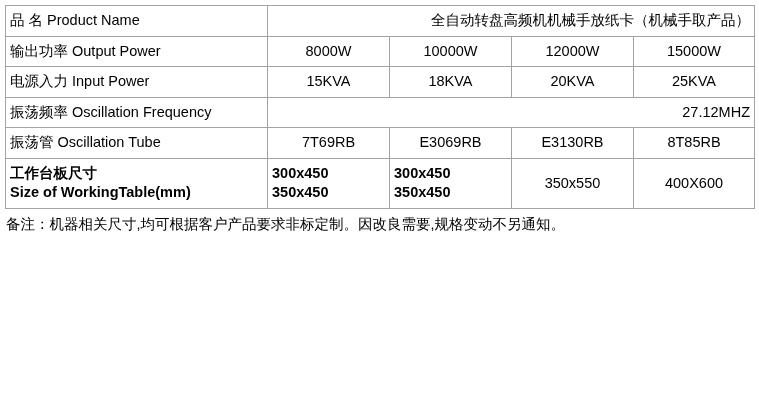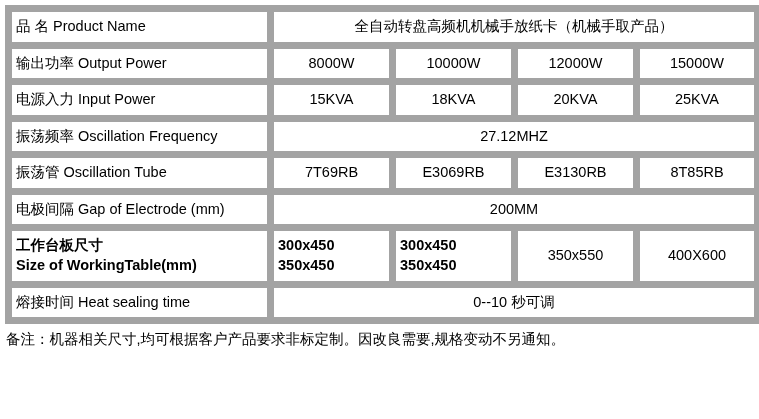--- a/index.html
+++ b/index.html
@@ -15,36 +15,36 @@
     overflow: hidden;
   }
   #spec-table {
     border-collapse: collapse;
     table-layout: fixed;
     width: 749px;
     margin: 5px 0 0 5px;
     border: 1px solid #808080;
   }
   #spec-table td {
-    border: 7px solid #a3a3a3;
+    border: 1px solid #a3a3a3;
     font-size: 14.5px;
     padding: 5px 4px;
     vertical-align: middle;
     line-height: 1.35;
   }
   td.label {
     text-align: left;
     padding-left: 6px;
     white-space: nowrap;
   }
   td.val {
     text-align: center;
   }
   td.span-all {
-    text-align: center;
+    text-align: right;
   }
   .col-label { width: 262px; }
   .col-a { width: 122px; }
   .col-b { width: 122px; }
   .col-c { width: 122px; }
   .col-d { width: 121px; }
   .two-line-cell {
     text-align: left;
     line-height: 1.95;
   }
@@ -90,39 +90,31 @@
       <td class="span-all" colspan="4">27.12MHZ</td>
     </tr>
     <tr>
       <td class="label">振荡管 Oscillation Tube</td>
       <td class="val">7T69RB</td>
       <td class="val">E3069RB</td>
       <td class="val">E3130RB</td>
       <td class="val">8T85RB</td>
     </tr>
     <tr>
-      <td class="label">电极间隔 Gap of Electrode (mm)</td>
-      <td class="span-all" colspan="4">200MM</td>
-    </tr>
-    <tr>
       <td class="label">
         <span class="stack-line">工作台板尺寸</span>
         <span class="stack-line">Size of WorkingTable(mm)</span>
       </td>
       <td class="two-line-cell">
         <span class="stack-line">300x450</span>
         <span class="stack-line">350x450</span>
       </td>
       <td class="two-line-cell">
         <span class="stack-line">300x450</span>
         <span class="stack-line">350x450</span>
       </td>
       <td class="val">350x550</td>
       <td class="val">400X600</td>
     </tr>
-    <tr>
-      <td class="label">熔接时间  Heat sealing time</td>
-      <td class="span-all" colspan="4">0--10 秒可调</td>
-    </tr>
   </tbody>
 </table>
 
 <div id="note-line">备注：机器相关尺寸,均可根据客户产品要求非标定制。因改良需要,规格变动不另通知。</div>
 
 </body></html>

